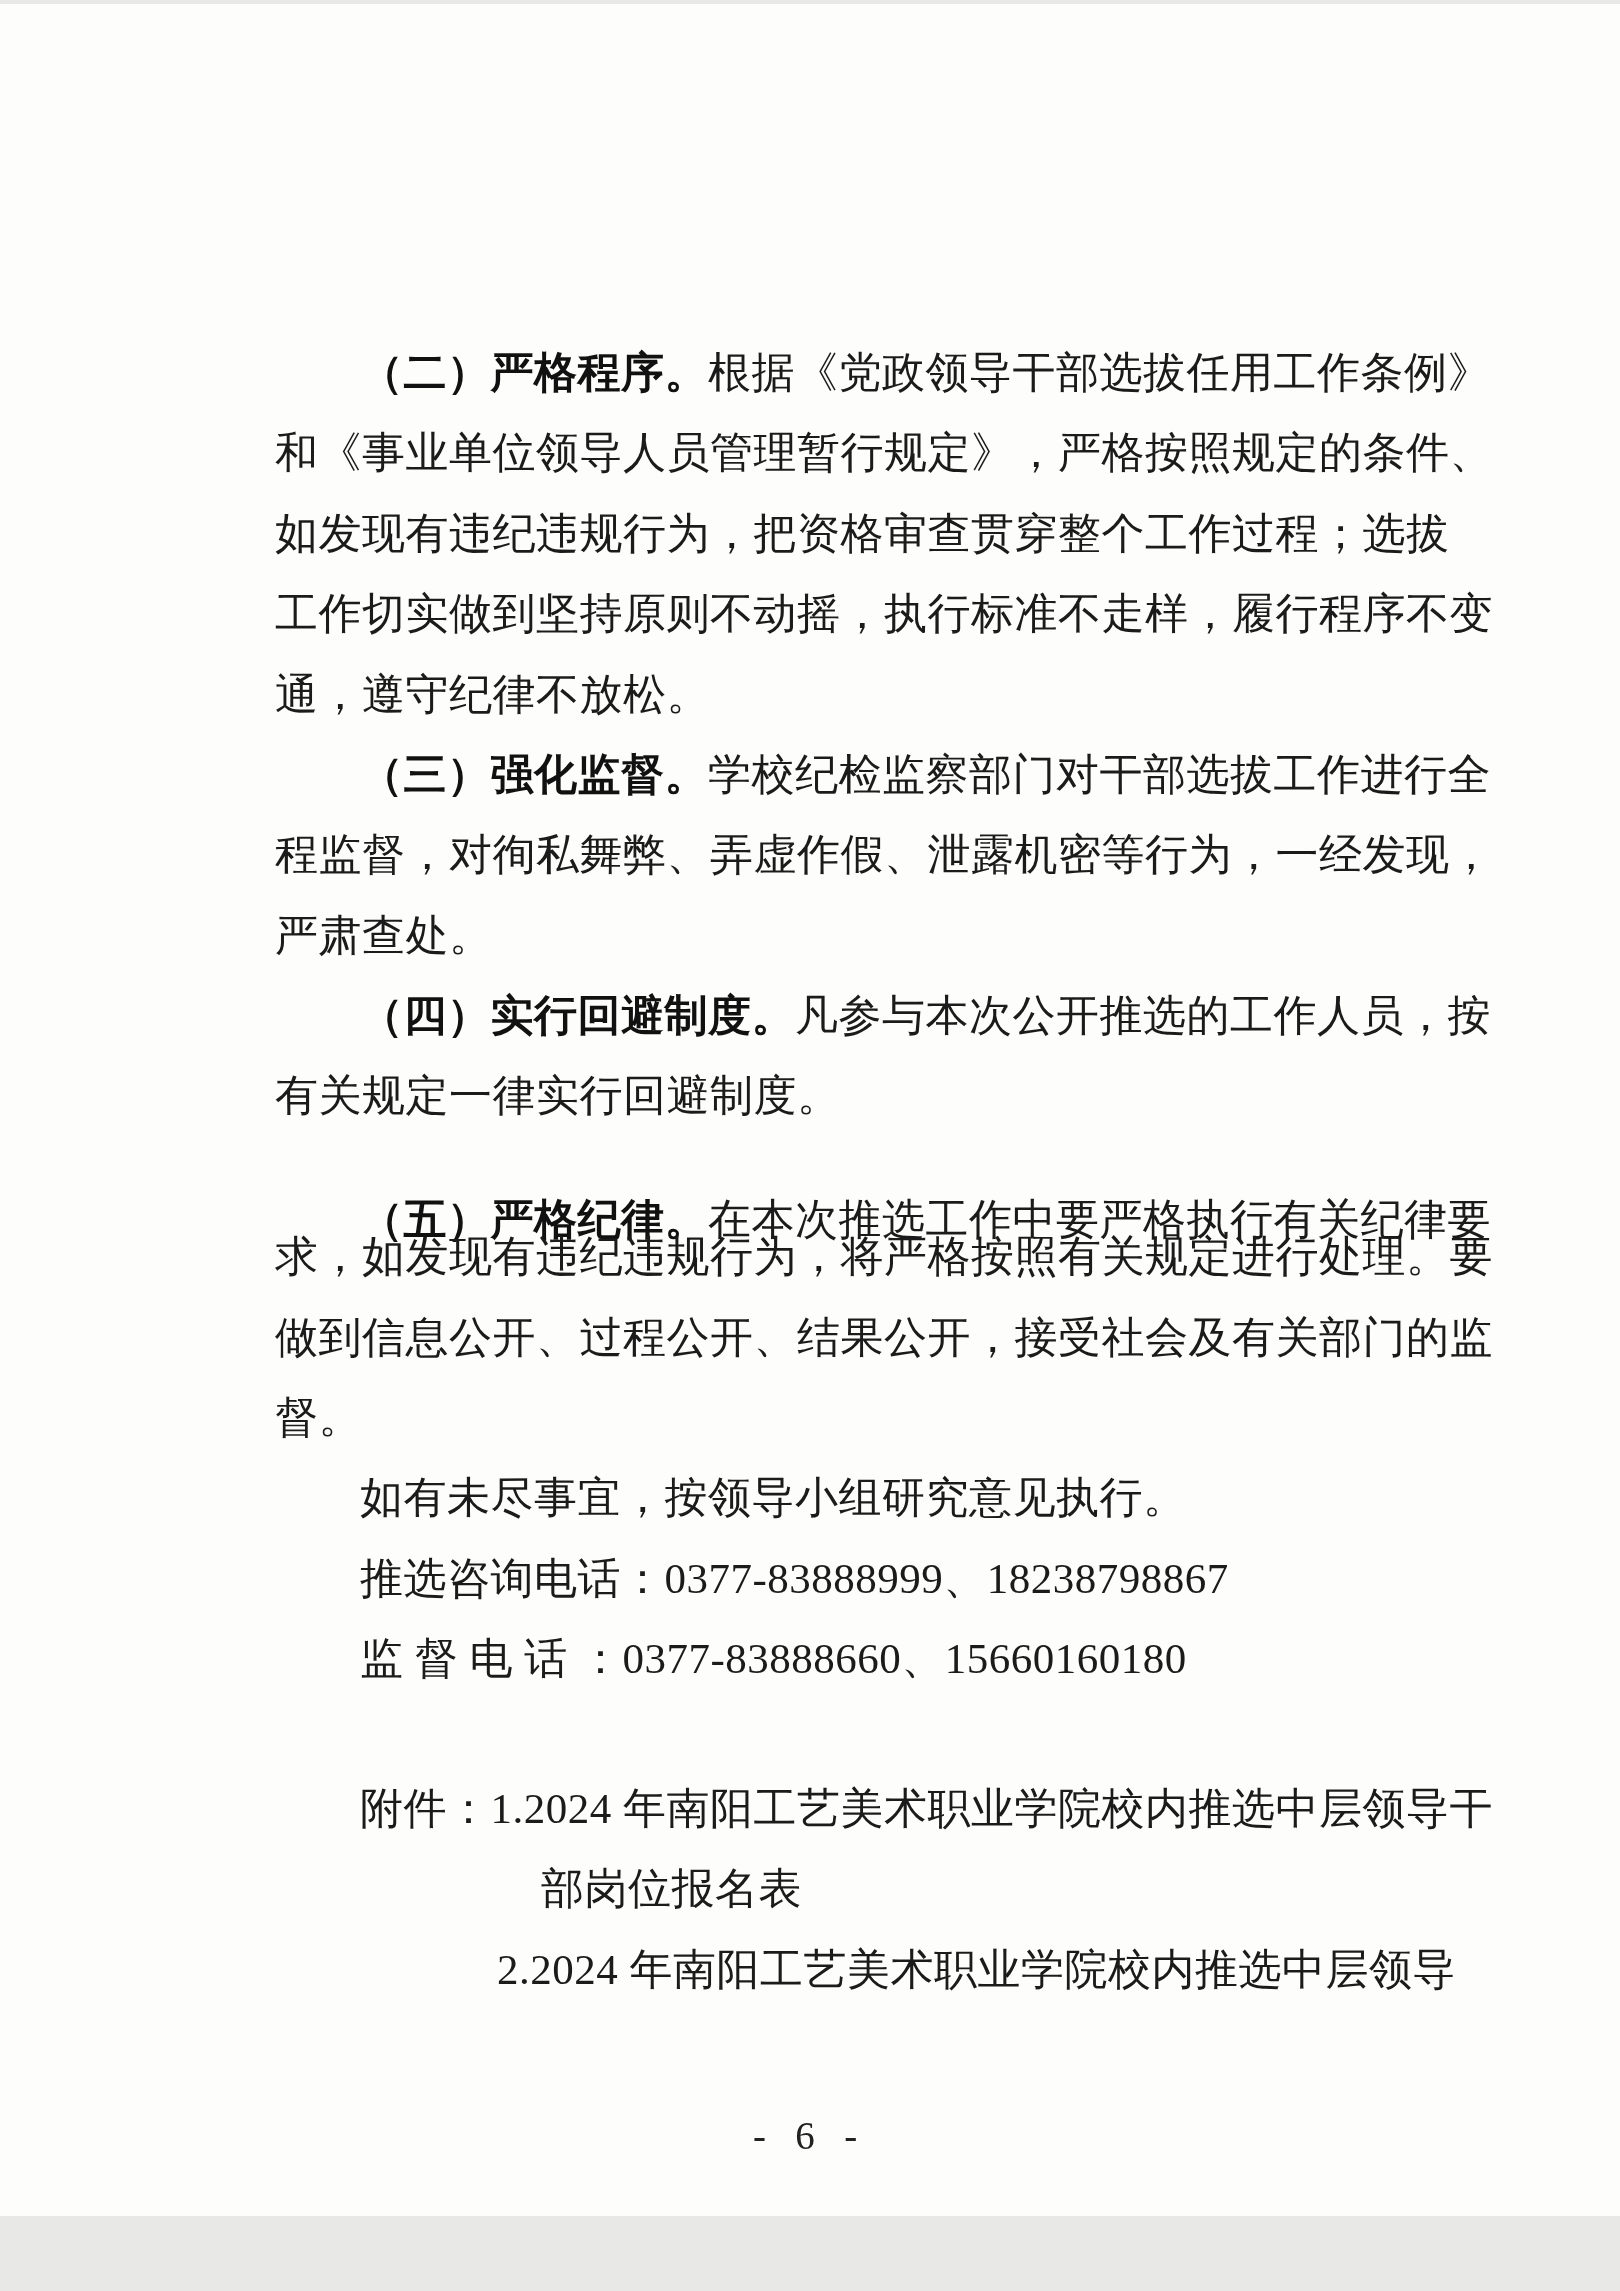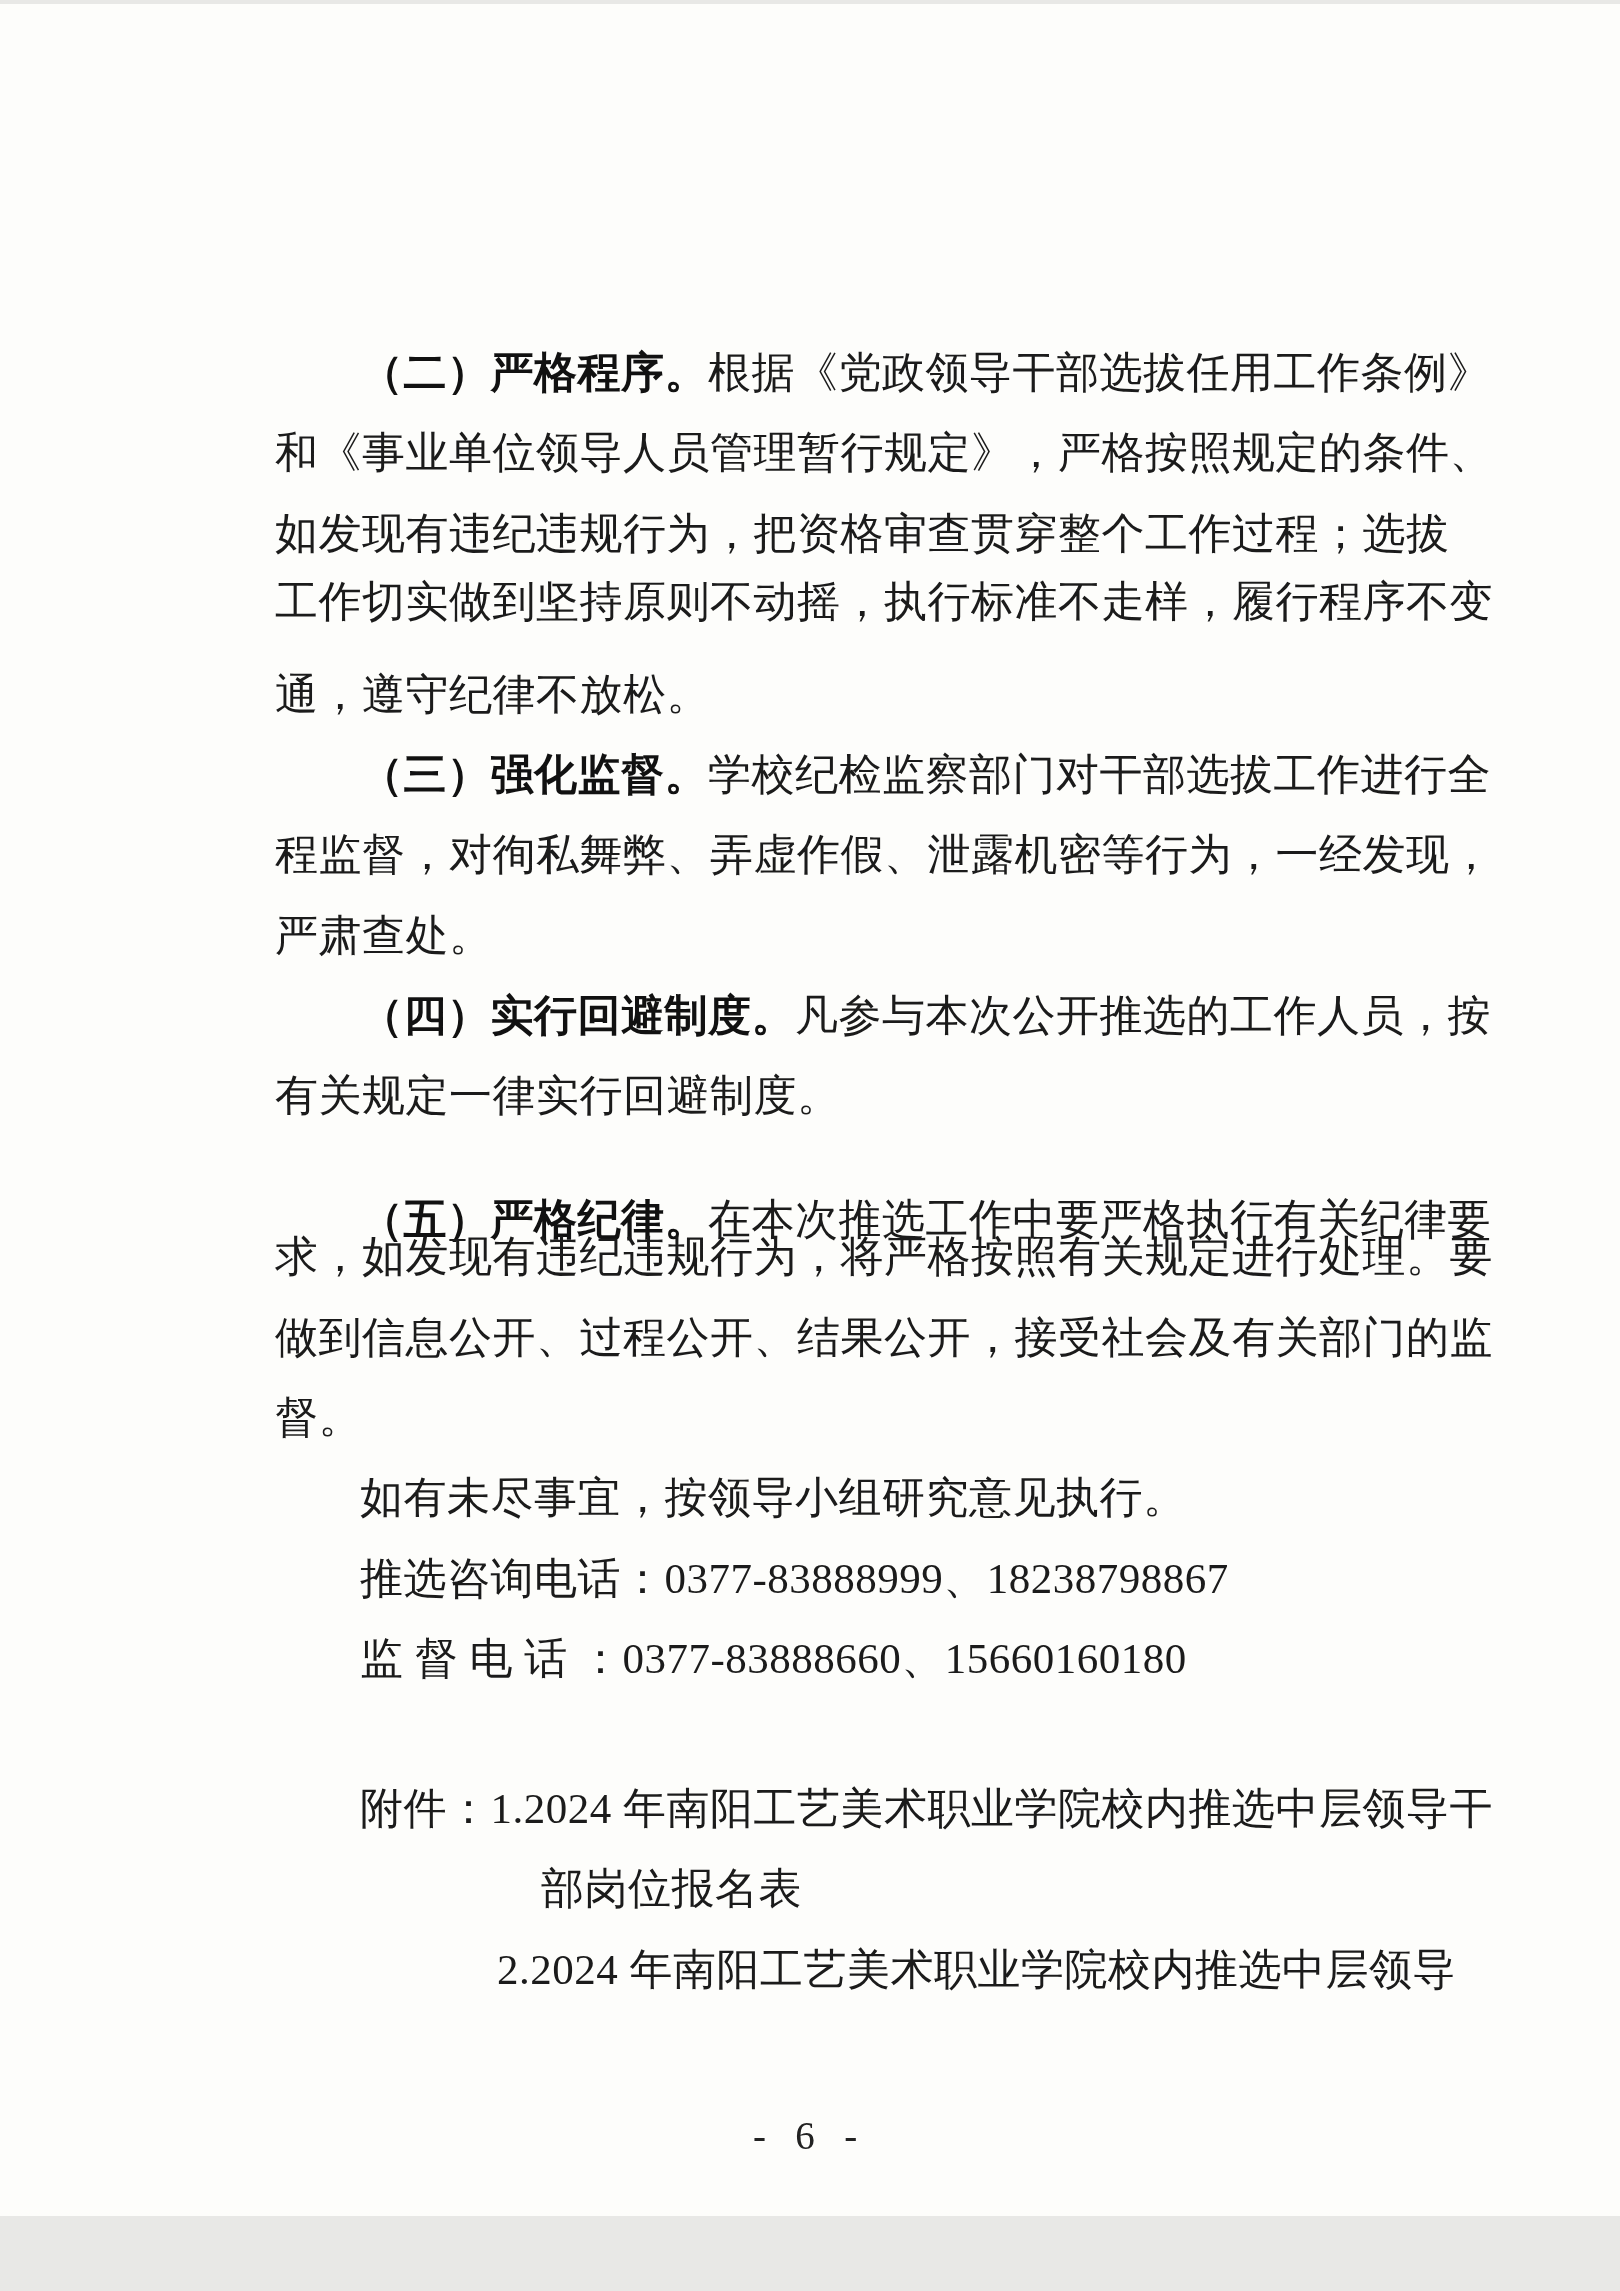--- a/index.html
+++ b/index.html
@@ -40,21 +40,21 @@
   }
 </style>
 </head>
 <body>
 
 <div class="page">
   <div id="body-lines">
       <div class="line" style="top: 343px; left: 360px;"><span class="seg bold">（二）严格程序。</span><span class="seg">根据《党政领导干部选拔任用工作条例》</span></div>
       <div class="line" style="top: 423px; left: 275px;"><span class="seg">和《事业单位领导人员管理暂行规定》，严格按照规定的条件、</span></div>
       <div class="line" style="top: 504px; left: 275px;"><span class="seg">如发现有违纪违规行为，把资格审查贯穿整个工作过程；选拔</span></div>
-      <div class="line" style="top: 572px; left: 275px;"><span class="seg">工作切实做到坚持原则不动摇，执行标准不走样，履行程序不变</span></div>
+      <div class="line" style="top: 584px; left: 275px;"><span class="seg">工作切实做到坚持原则不动摇，执行标准不走样，履行程序不变</span></div>
       <div class="line" style="top: 665px; left: 275px;"><span class="seg">通，遵守纪律不放松。</span></div>
       <div class="line" style="top: 745px; left: 360px;"><span class="seg bold">（三）强化监督。</span><span class="seg">学校纪检监察部门对干部选拔工作进行全</span></div>
       <div class="line" style="top: 825px; left: 275px;"><span class="seg">程监督，对徇私舞弊、弄虚作假、泄露机密等行为，一经发现，</span></div>
       <div class="line" style="top: 906px; left: 275px; text-align: right;"><span class="seg">严肃查处。</span></div>
       <div class="line" style="top: 986px; left: 360px;"><span class="seg bold">（四）实行回避制度。</span><span class="seg">凡参与本次公开推选的工作人员，按</span></div>
       <div class="line" style="top: 1066px; left: 275px; font-family: Liberation Serif, serif;"><span class="seg">有关规定一律实行回避制度。</span></div>
       <div class="line" style="top: 1190px; left: 360px;"><span class="seg bold">（五）严格纪律。</span><span class="seg">在本次推选工作中要严格执行有关纪律要</span></div>
       <div class="line" style="top: 1227px; left: 275px;"><span class="seg">求，如发现有违纪违规行为，将严格按照有关规定进行处理。要</span></div>
       <div class="line" style="top: 1308px; left: 275px;"><span class="seg">做到信息公开、过程公开、结果公开，接受社会及有关部门的监</span></div>
       <div class="line" style="top: 1388px; left: 275px;"><span class="seg">督。</span></div>

